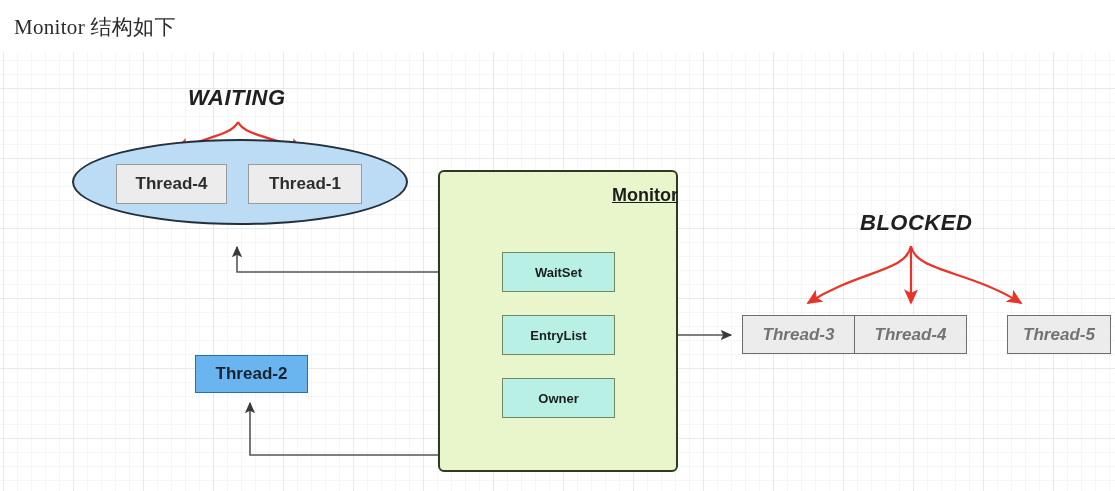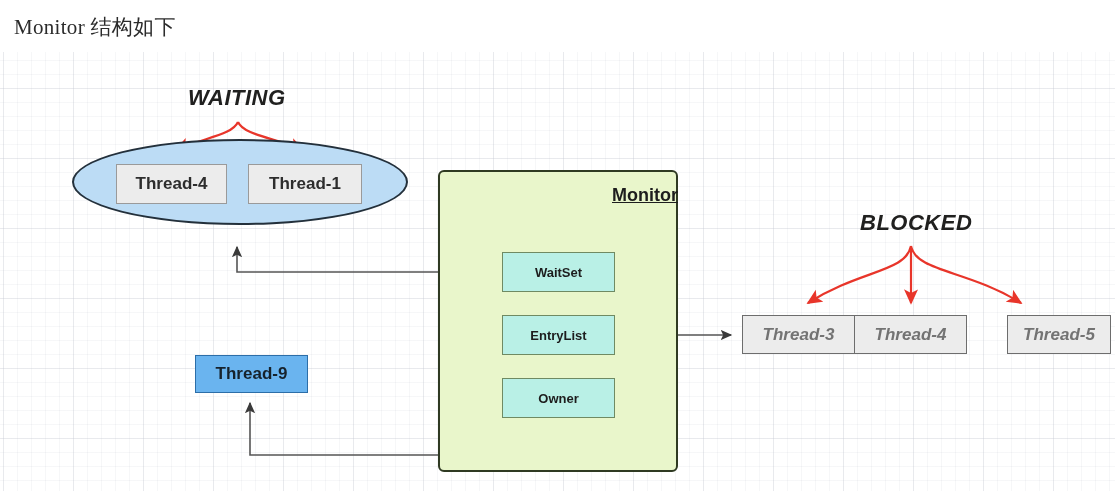--- a/index.html
+++ b/index.html
@@ -160,19 +160,19 @@
   <div id="ellipse"></div>
   <div class="thread-gray" id="th0">Thread-4</div>
   <div class="thread-gray" id="th1">Thread-1</div>
 
   <div id="monitor"></div>
   <div id="monitor-title">Monitor</div>
   <div class="inner-box" id="waitset">WaitSet</div>
   <div class="inner-box" id="entrylist">EntryList</div>
   <div class="inner-box" id="owner">Owner</div>
 
-  <div id="th2">Thread-9</div>
+  <div id="th2">Thread-2</div>
 
   <div class="blocked-box" id="th3">Thread-3</div>
   <div class="blocked-box" id="th4">Thread-4</div>
   <div class="blocked-box" id="th5">Thread-5</div>
 
 </div>
 
 </body></html>

